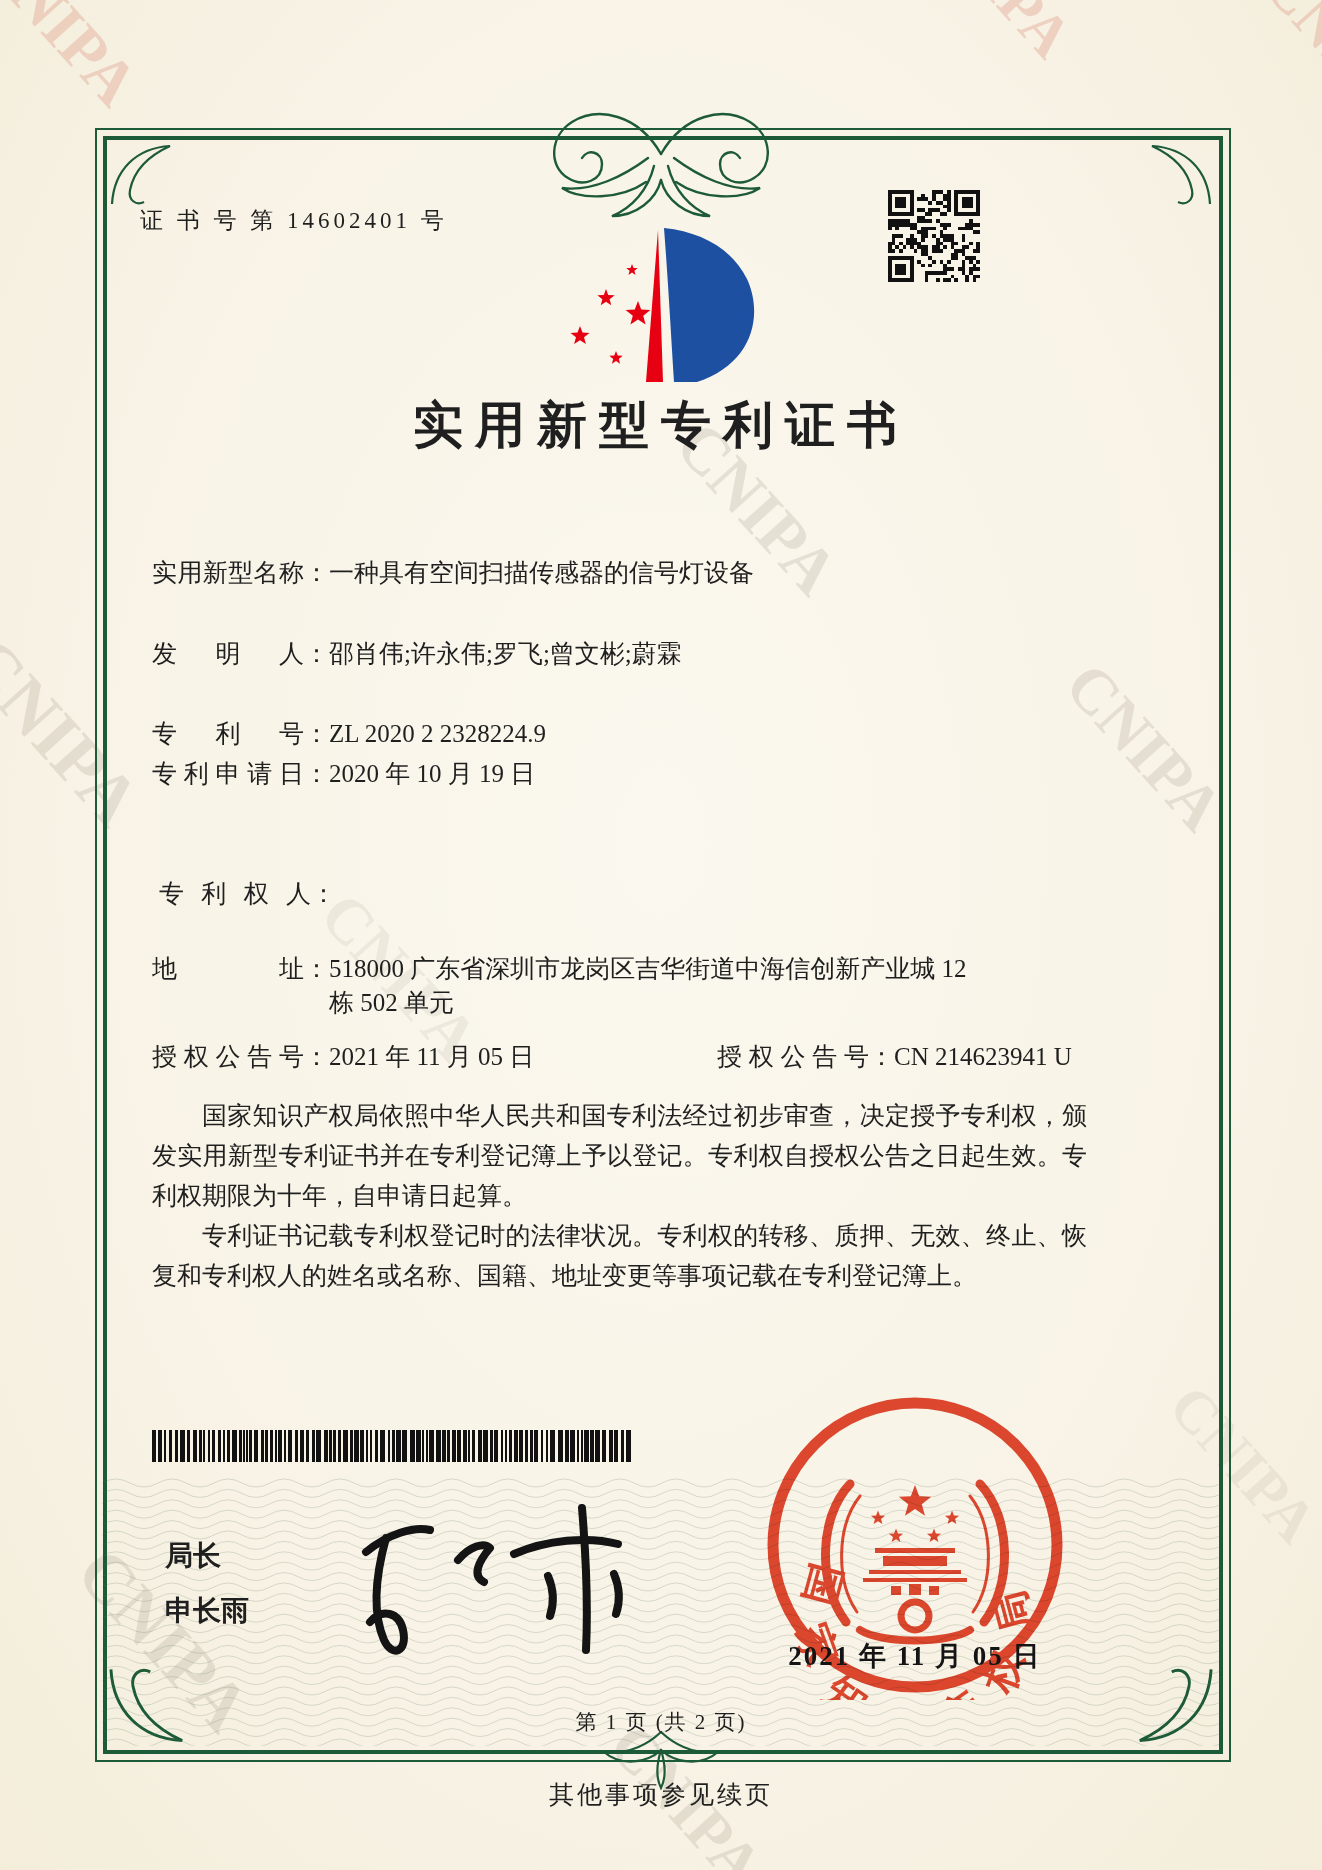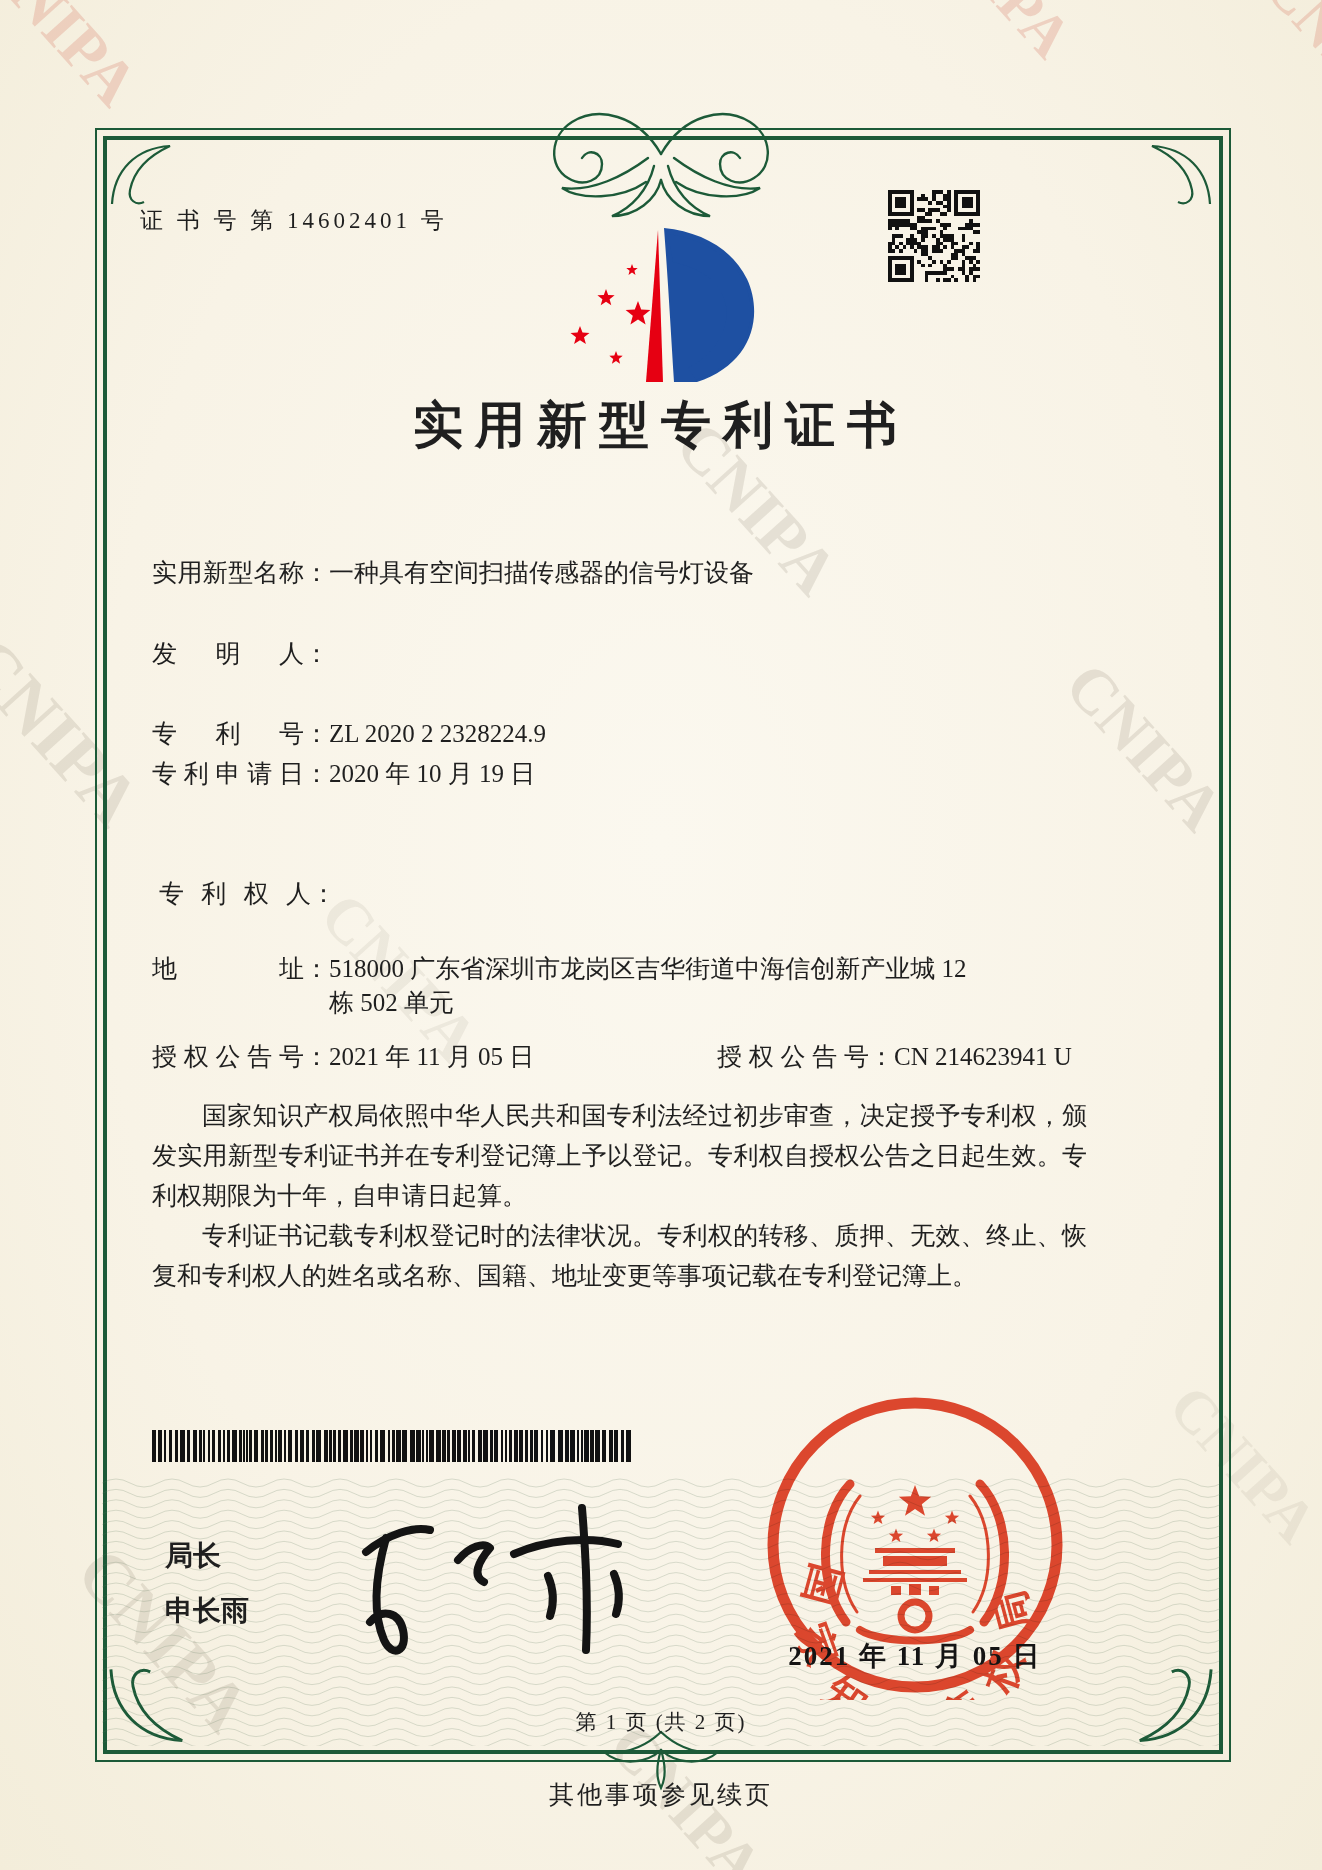--- a/index.html
+++ b/index.html
@@ -334,20 +334,21 @@
 <div class="abs title">实用新型专利证书</div>
 
 <div class="abs field f-name">
   <span class="flabel">实用新型名称</span>
     <span class="colon">：</span>
     <span class="fvalue">一种具有空间扫描传感器的信号灯设备</span>
 </div>
 <div class="abs field f-inv">
   <span class="flabel">发明人</span>
     <span class="colon">：</span>
+    <span class="fvalue">邵肖伟;许永伟;罗飞;曾文彬;蔚霖</span>
 </div>
 <div class="abs field f-pat">
   <span class="flabel">专利号</span>
     <span class="colon">：</span>
     <span class="fvalue">ZL 2020 2 2328224.9</span>
 </div>
 <div class="abs field f-fil">
   <span class="flabel">专利申请日</span>
     <span class="colon">：</span>
     <span class="fvalue">2020 年 10 月 19 日</span>

